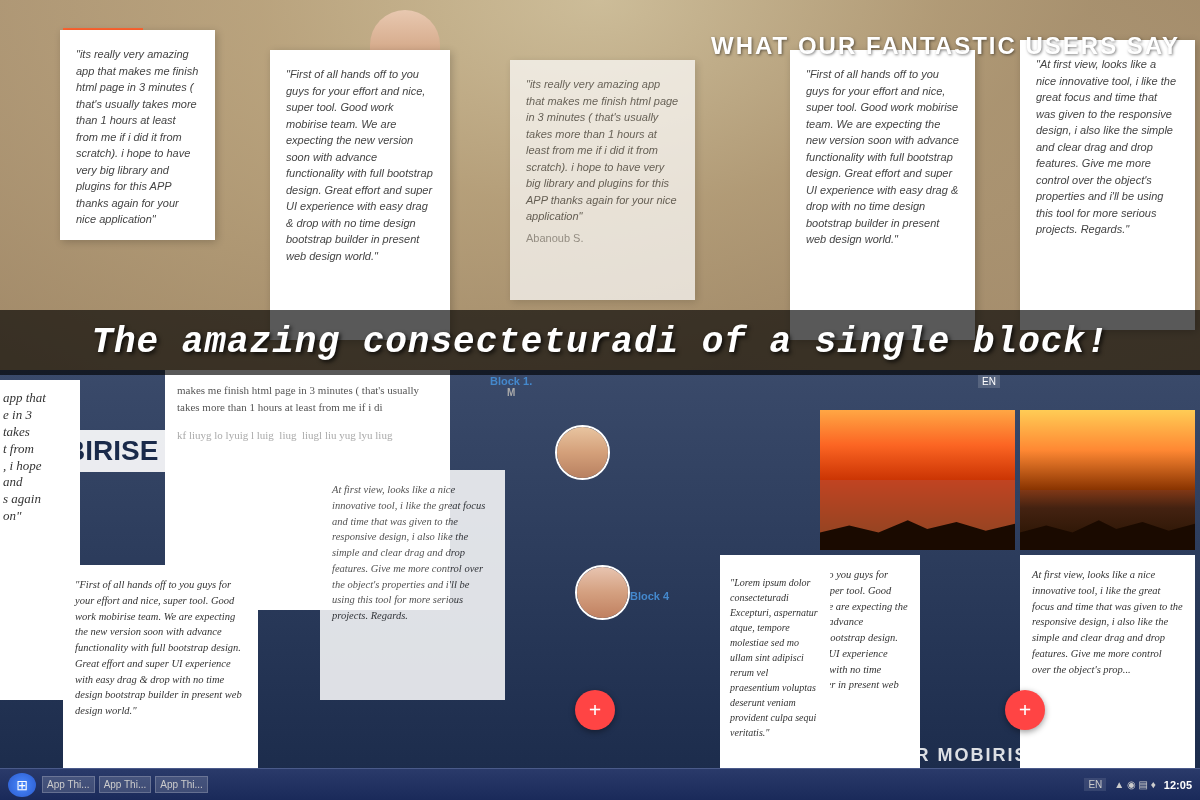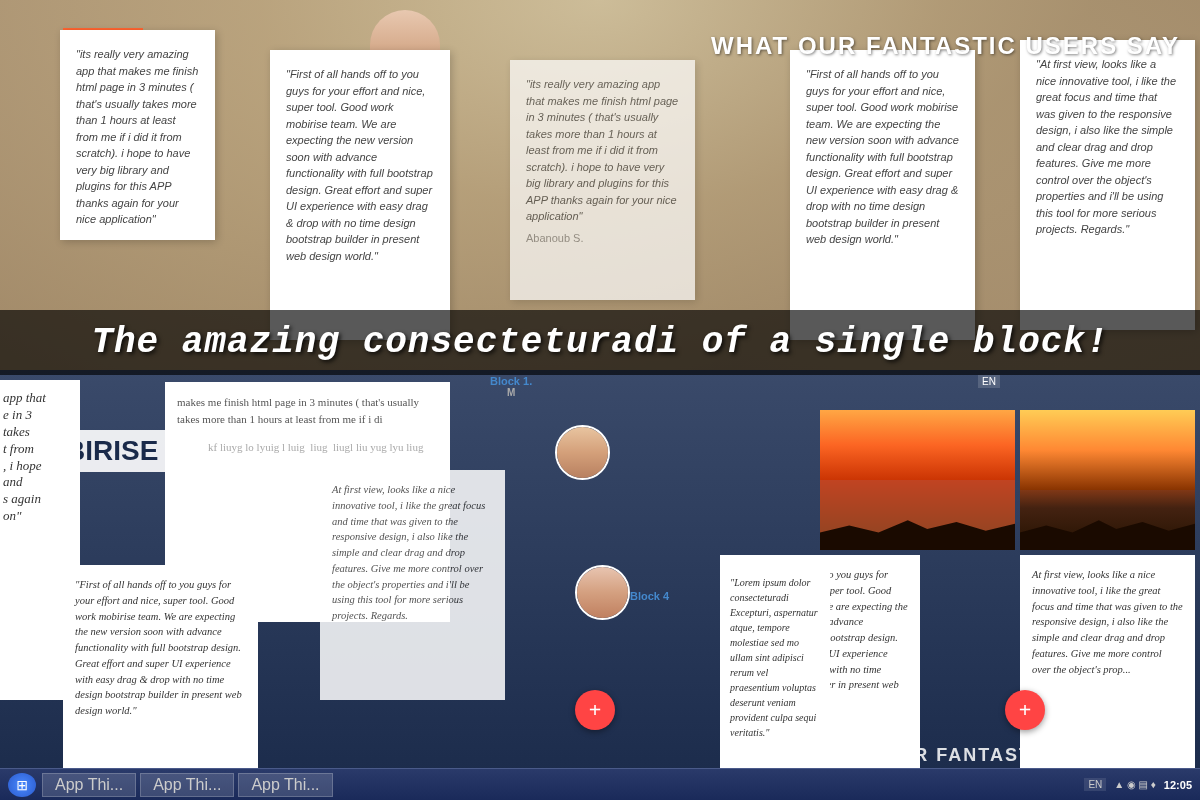--- a/index.html
+++ b/index.html
@@ -218,21 +218,21 @@
       padding: 10px 8px;
       font-style: italic;
       color: #444;
       line-height: 1.4;
       overflow: hidden;
     }
 
     
     .center-white-card {
       position: absolute;
-      top: 12px;
+      top: 0px;
       left: 165px;
       width: 285px;
       height: 240px;
       background: white;
       font-size: 11px;
       padding: 12px;
       line-height: 1.5;
       overflow: hidden;
     }
 
@@ -369,22 +369,22 @@
 
     .taskbar-items {
       display: flex;
       gap: 4px;
       flex: 1;
     }
 
     .taskbar-item {
       background: rgba(255,255,255,0.15);
       border: 1px solid rgba(255,255,255,0.2);
-      padding: 2px 12px;
-      font-size: 16px;
+      padding: 2px 4px;
+      font-size: 10px;
       color: #ccc;
       white-space: nowrap;
       text-align: right;
     }
 
     .taskbar-right {
       display: flex;
       align-items: center;
       gap: 8px;
       font-size: 10px;
@@ -526,35 +526,35 @@
     </div>
   </div>
 
   <div class="main-title">
     <span class="main-title-text">The amazing consecteturadi of a single block!</span>
   </div>
 
   <div class="bottom-section">
     <div class="bottom-content">
 
-      <div class="users-say-bottom">OUR FANTASTIC WHAT SAY</div>
+      <div class="users-say-bottom">OUR MOBIRISE USERS SAY</div>
 
       <div class="section-subtitle">shape your future web project with sharp design and refine coded functions.</div>
 
       <div class="mobirise-title">
         <span>MOBIRISE GIVES YO</span>
       </div>
 
       <div class="bottom-card-left">
         <p style="font-size:13px;color:#333;line-height:1.3;">app that<br>e in 3<br>takes<br>t from<br>, i hope<br>and<br>s again<br>on"</p>
       </div>
 
       <div class="center-white-card">
         <p style="font-size:11px;color:#555;line-height:1.5;">makes me finish html page in 3 minutes ( that's usually takes more than 1 hours at least from me if i di</p>
-        <p style="font-size:11px;color:#aaa;margin-top:12px;margin-left:31px;">kf liuyg lo lyuig l luig &nbsp;liug &nbsp;liugl liu yug lyu liug</p>
+        <p style="font-size:11px;color:#aaa;margin-top:12px;">kf liuyg lo lyuig l luig &nbsp;liug &nbsp;liugl liu yug lyu liug</p>
       </div>
 
       <div class="block-label" style="top: 5px; left: 490px;">
         <span>Block 1.</span>
         <span style="display:block;color:#aaa;font-size:10px;">M</span>
       </div>
 
       <div class="block-label" style="top: 220px; left: 630px;">
         <span>Block 4</span>
       </div>

